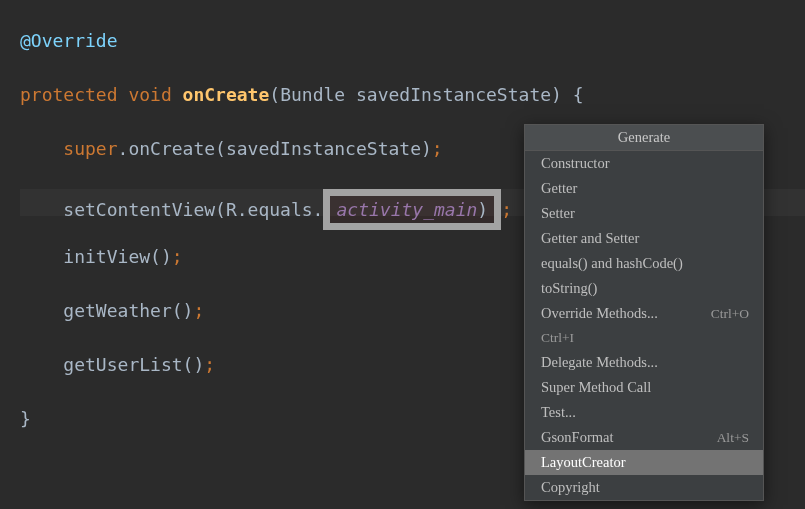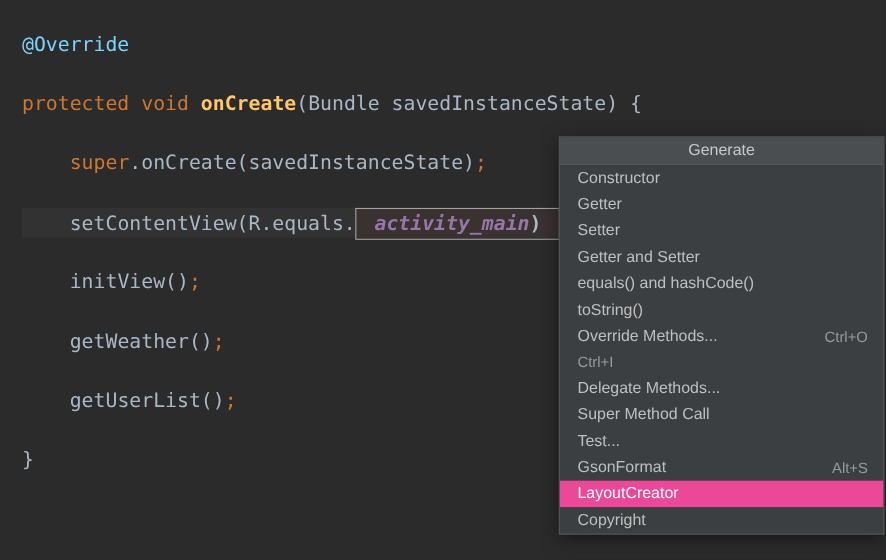--- a/index.html
+++ b/index.html
@@ -22,55 +22,54 @@
   .highlight-line {
     background: #323232;
   }
   .kw-annotation { color: #7dd3fc; }
   .kw { color: #cc7832; }
   .method-def { color: #ffc66d; font-weight: bold; }
   .italic-arg { color: #9876aa; font-style: italic; font-family: "Consolas", monospace; }
   .paren { color: #a9b7c6; }
   .semi { color: #cc7832; }
   .red-box {
-    border: 1px solid #a3a3a3;
-    padding: 0 16px;
+    border: 7px solid #a3a3a3;
+    padding: 0 6px;
     display: inline-block;
     background: rgba(224,49,49,0.05);
-    font-weight: bold;
   }
   .context-menu {
     position: absolute;
     top: 124px;
-    left: 508px;
-    width: 296px;
+    left: 524px;
+    width: 240px;
     background: #3c3f41;
     border: 1px solid #555;
     box-shadow: 0 4px 16px rgba(0,0,0,.5);
-    font-family: Liberation Sans, sans-serif;
+    font-family: Liberation Serif, serif;
     font-size: 14.5px;
     color: #bfbfbf;
     line-height: normal;
   }
   .menu-title {
     background: #4b4e50;
     text-align: center;
     padding: 4px 0;
     color: #c8c8c8;
     border-bottom: 1px solid #555;
   }
   .menu-item {
     padding: 4px 14px 4px 16px;
     display: flex;
     justify-content: space-between;
     align-items: flex-end;
     cursor: default;
   }
   .menu-item.selected {
-    background: #ec4899;
+    background: #737373;
     color: #ffffff;
   }
   .menu-shortcut {
     color: #999;
     font-size: 13.5px;
   }
 </style>
 </head>
 <body>
 

